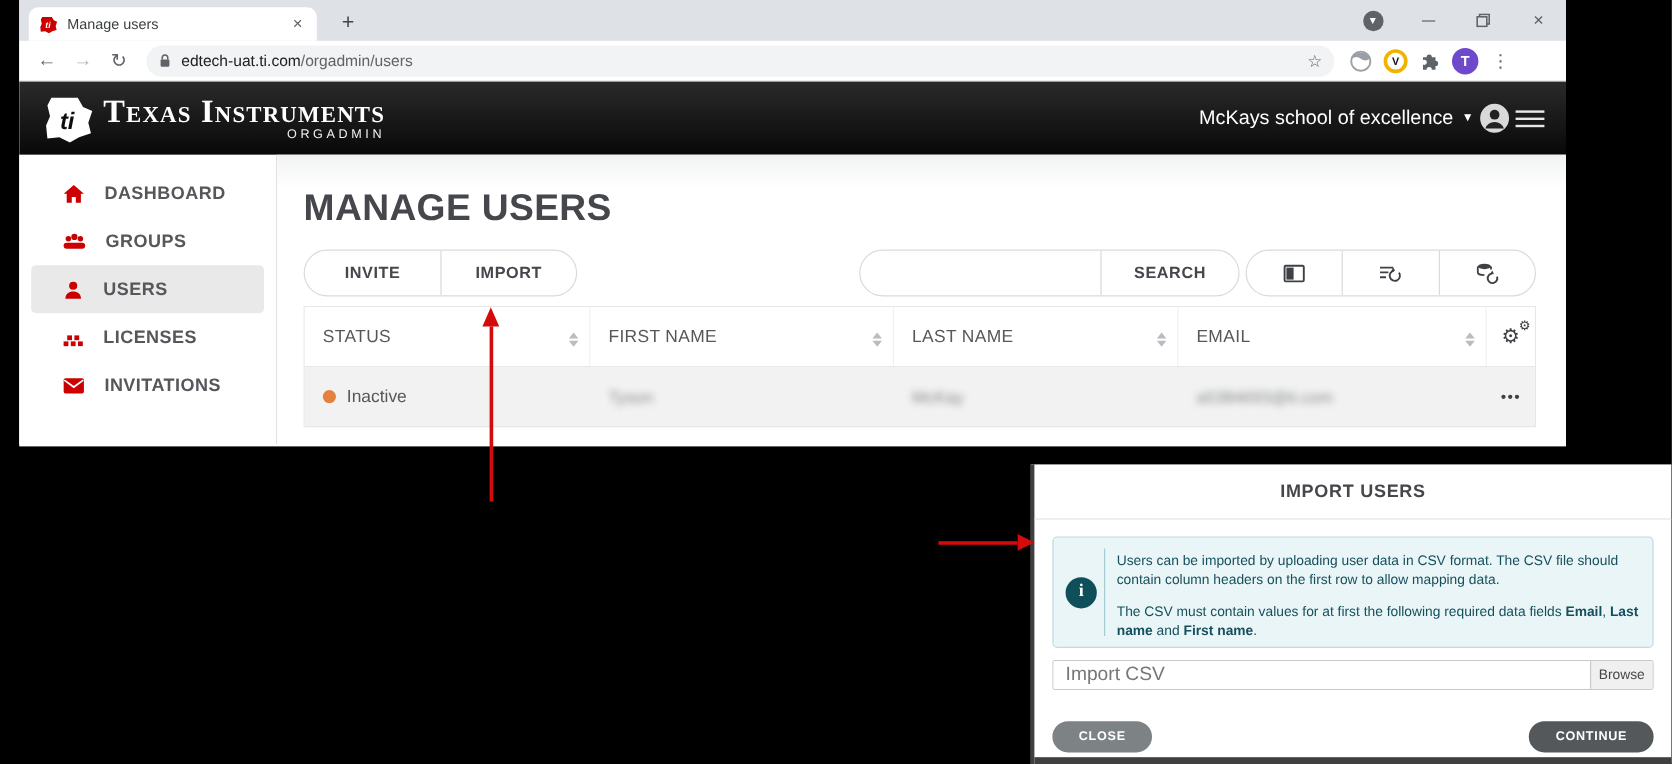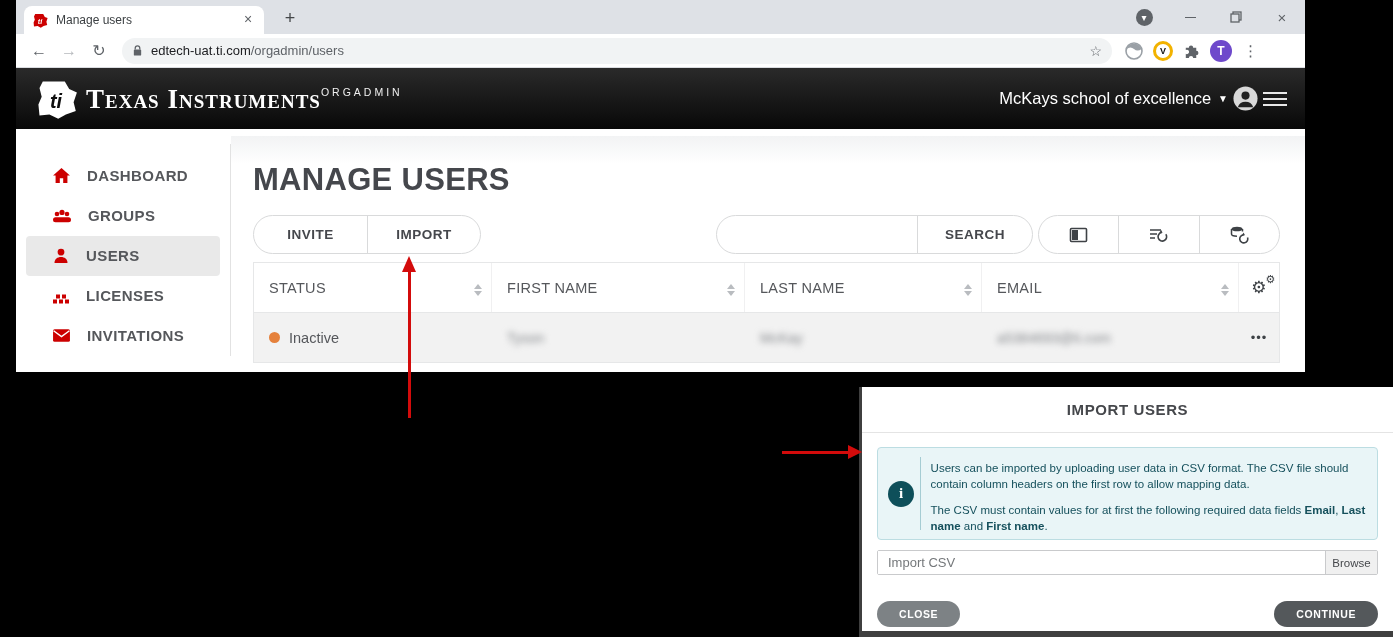--- a/index.html
+++ b/index.html
@@ -39,32 +39,32 @@
   .avatar { width:22px; height:22px; border-radius:50%; background:#6e49cb; color:#fff; font-size:12px;
     font-weight:bold; display:flex; align-items:center; justify-content:center; }
   .vbadge { width:20px; height:20px; border-radius:50%; border:3px solid #f2b200; background:#fff;
     color:#111; font-size:9px; font-weight:bold; display:flex; align-items:center; justify-content:center; }
   .kebab { color:#5f6368; font-size:15px; padding:0 2px; }
 
   
   .ti-header { height:61px; background:linear-gradient(#2a2a2a,#080808); display:flex; align-items:center;
     padding:0 18px; color:#fff; }
   .brand { display:flex; align-items:center; gap:8px; }
-  .wordmark-block { display:flex; }
+  .wordmark-block { display:flex; flex-direction:column; }
   .wordmark { font-family:"Liberation Serif", serif; font-variant:small-caps; font-weight:bold;
     font-size:27px; letter-spacing:1px; line-height:26px; }
-  .orgadmin { font-size:10.5px; letter-spacing:3px; text-align:left; color:#f0f0f0; margin-top:0px; }
+  .orgadmin { font-size:10.5px; letter-spacing:3px; text-align:right; color:#f0f0f0; margin-top:0px; }
   .hdr-right { margin-left:auto; display:flex; align-items:center; gap:4px;justify-content:space-between; }
   .orgname { font-size:16.5px; color:#fff; display:flex; align-items:center; gap:7px; }
   .caret { font-size:10px; }
   .hamburger { display:flex; flex-direction:column; gap:4px; }
   .hamburger span { width:24px; border-top:2.5px solid #e8e8e8; }
 
   
-  .content { display:flex; height:241px; background:#fff;align-items:center; }
+  .content { display:flex; height:241px; background:#fff; }
   .sidebar { width:215px; border-right:1px solid #e2e2e2; padding-top:12px; flex:0 0 auto; }
   .sitem { height:40px; display:flex; align-items:center; gap:16px; padding-left:26px;
     margin:0 10px 0 10px; border-radius:4px; }
   .sitem.sel { background:#e9e9e9; }
   .sitem svg { flex:0 0 auto; }
   .slabel { font-size:15px; font-weight:bold; color:#55575b; letter-spacing:0.4px; }
 
   .main { flex:1; padding:0 25px 0 22px; background:linear-gradient(#f2f3f4, #ffffff 28px); position:relative; }
   .page-title { font-size:31px; font-weight:bold; color:#45474c; letter-spacing:0.3px; margin-top:26px; }
 
@@ -109,21 +109,21 @@
     display:flex; align-items:stretch; padding:9px 10px; min-height:91px; }
   .info-ic-col { width:36px; display:flex; align-items:center; justify-content:center; }
   .info-circle { width:26px; height:26px; border-radius:50%; background:#0e4f5a; color:#fff;
     font-family:"Liberation Serif", serif; font-weight:bold; font-size:15px;
     display:flex; align-items:center; justify-content:center; }
   .info-div { width:1px; background:#a5ccd3; margin:0 10px 0 6px; }
   .info-text { font-size:11.5px; line-height:16px; color:#15505c; padding-top:3px; }
   .info-text p + p { margin-top:10px; }
   .info-text b { font-weight:bold; }
   .filerow { margin:10px 15px 0; height:26px; display:flex; border:1px solid #c9cacc; border-radius:2px; }
-  .filerow input { flex:1; border:0; outline:0; padding:0 10px; font-size:13px; color:#333; }
+  .filerow input { flex:1; border:0; outline:0; padding:0 10px; font-size:16px; color:#333; }
   .filerow input::placeholder { color:#75787b; }
   .browse { width:52px; background:#f0f0f0; border-left:1px solid #c9cacc; font-size:11.5px; color:#45474b;
     display:flex; align-items:center; justify-content:center; }
   .dlg-foot { margin:26px 15px 4px; display:flex; }
   .dbtn { height:26px; border-radius:13px; color:#fff; font-size:10.5px; font-weight:bold;
     letter-spacing:0.6px; display:flex; align-items:center; justify-content:center; padding:0 22px; border:0; }
   .dbtn.close { background:#7d8285; }
   .dbtn.continue { margin-left:auto; background:#54585b; }
   .dlg-strip { margin-top:auto; height:6px; background:#3f3f3f; }
 

